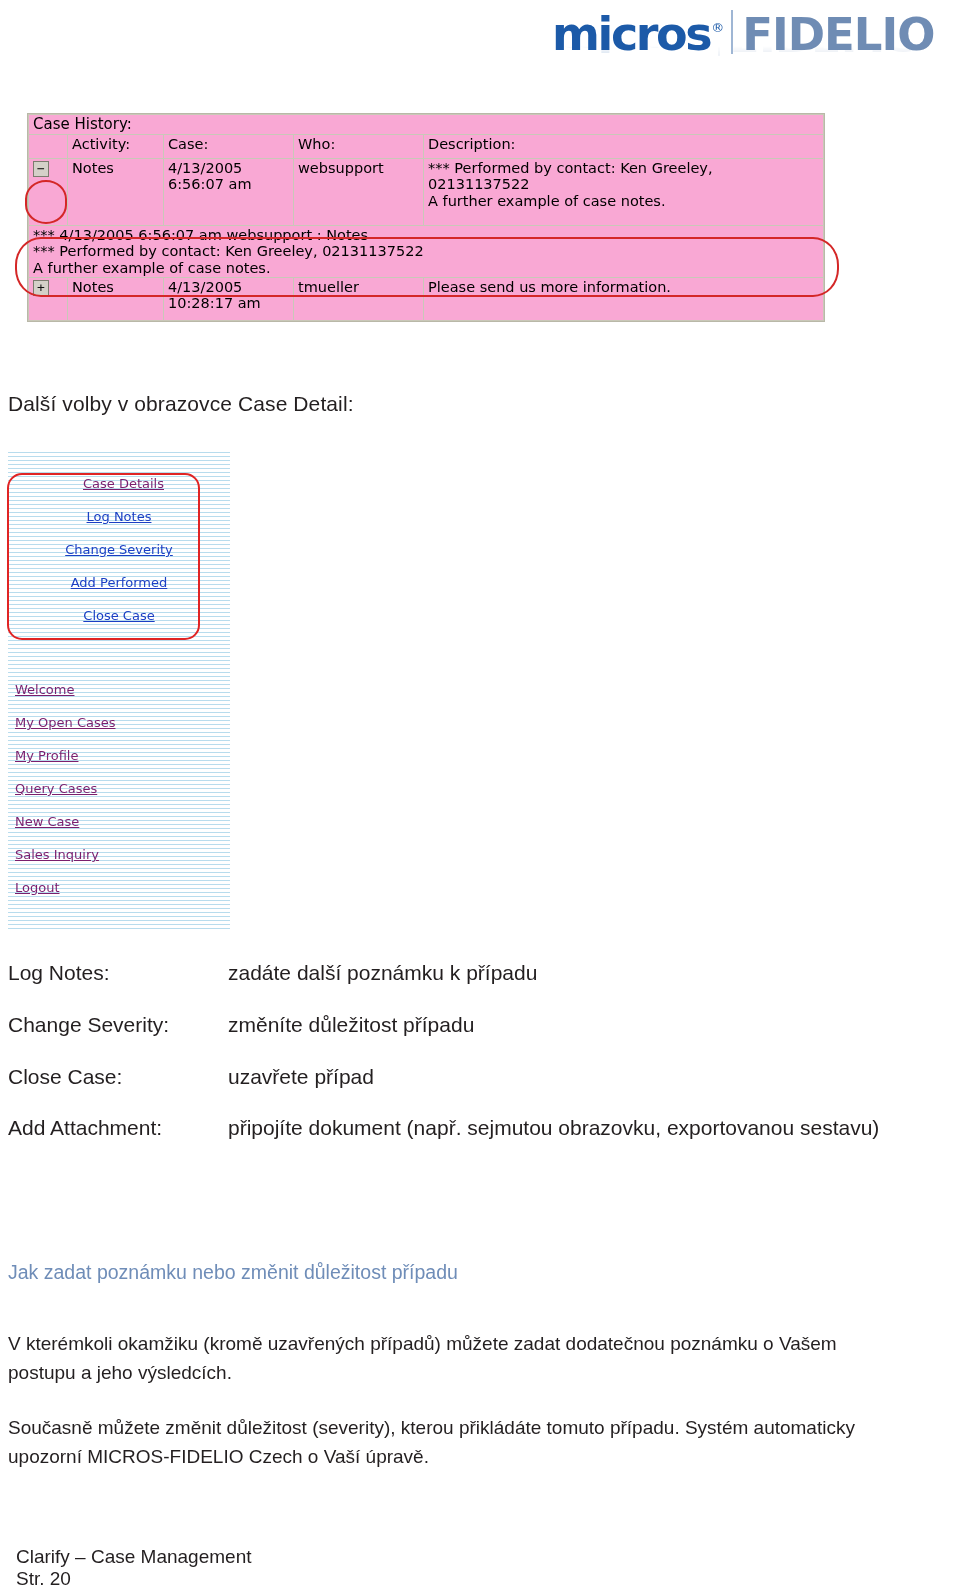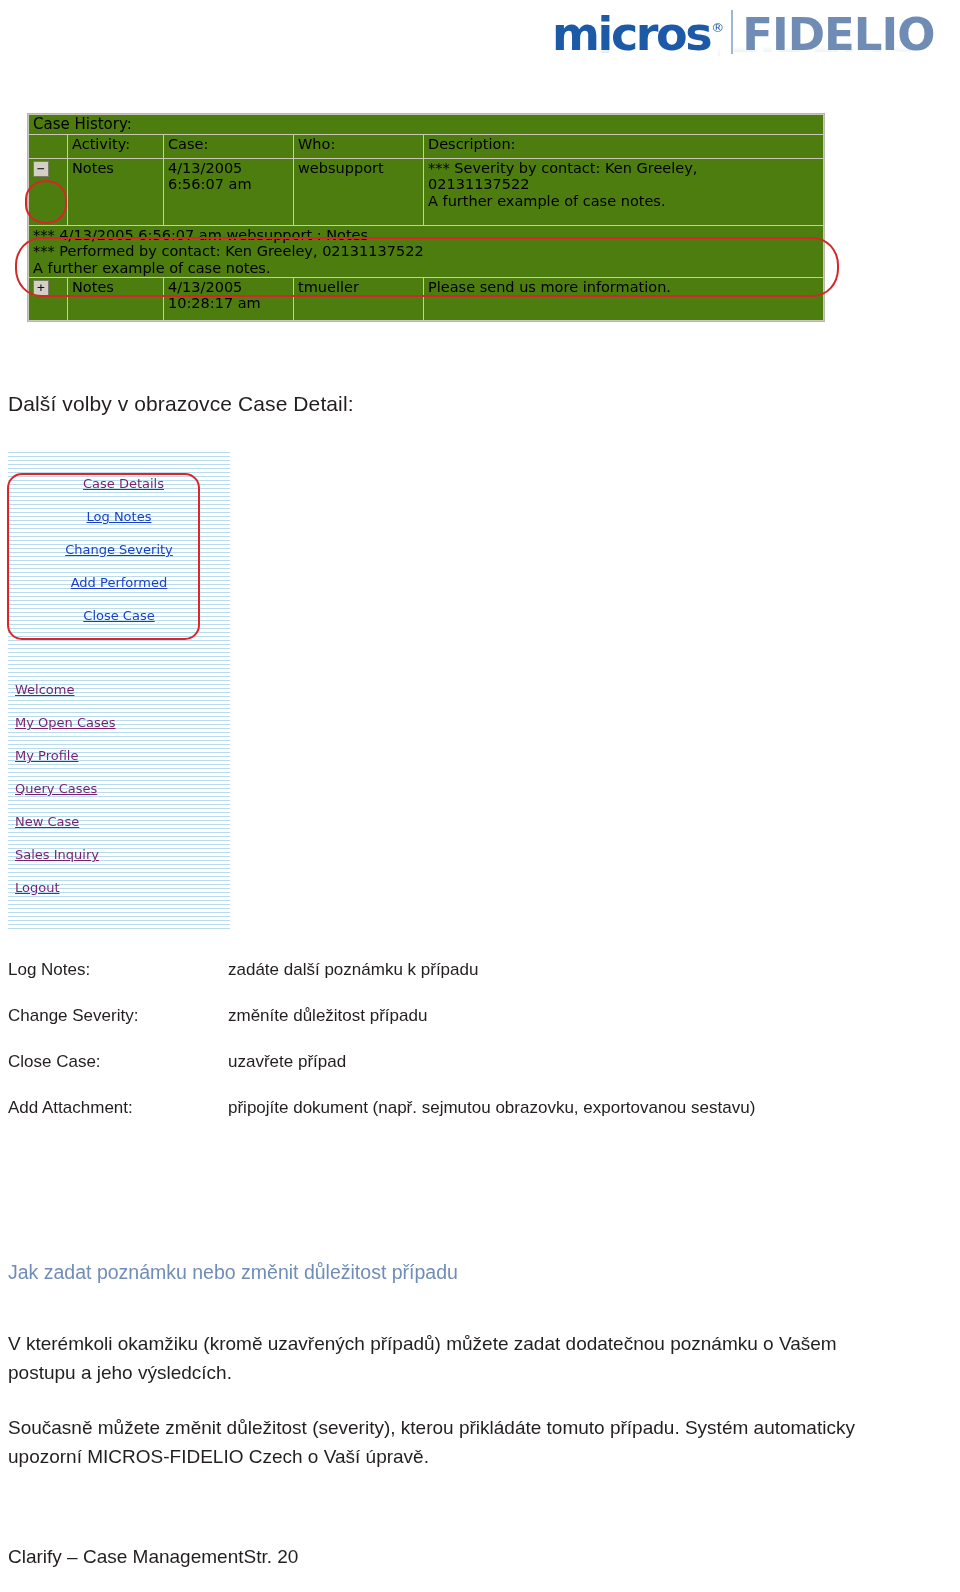--- a/index.html
+++ b/index.html
@@ -73,21 +73,21 @@
     mask-image: linear-gradient(to bottom, rgba(0,0,0,1), rgba(0,0,0,0));
   }
 
   
   #case-history {
     position: absolute;
     left: 27px;
     top: 113px;
     width: 796px;
     border: 1px solid #b9b8a8;
-    background: #4d7c0f;
+    background: #f9a8d4;
     font-family: "DejaVu Sans", sans-serif;
     font-size: 14.5px;
     color: #000;
   }
   #case-history table {
     border-collapse: collapse;
     width: 100%;
     table-layout: fixed;
   }
   #case-history td, #case-history th {
@@ -201,21 +201,21 @@
     border-radius: 15px;
     box-sizing: border-box;
     pointer-events: none;
   }
 
   
   #definitions {
     position: absolute;
     left: 8px; top: 958px;
     width: 930px;
-    font-size: 17px;
+    font-size: 21px;
     color: #231f20;
   }
   .def-row {
     display: flex;
     margin-bottom: 22px;
     line-height: 1.42;
   }
   .def-term {
     width: 220px;
     flex: 0 0 220px;
@@ -242,27 +242,28 @@
     left: 8px; top: 1394px;
     width: 920px;
     font-size: 19px;
     line-height: 1.55;
     color: #231f20;
   }
 
   
   #footer {
     position: absolute;
-    left: 8px;
+    left: 16px;
     right: 10px;
     top: 1546px;
     display: flex;
-    justify-content: flex-start;
+    justify-content: space-between;
     font-size: 19px;
     color: #231f20;
+    flex-direction: column;
   }
 </style>
 </head>
 <body>
 
 <div id="logo-block">
   <div class="logo-row">
     <span class="logo-micros">micros</span>
       <span class="logo-reg">®</span>
     <span class="logo-divider"></span>
@@ -302,21 +303,21 @@
         <td class="exp-cell">
           <span class="exp-btn">−</span>
         </td>
         <td class="mid">Notes</td>
         <td class="mid">
           <span>4/13/2005</span><br>
           <span>6:56:07 am</span>
         </td>
         <td class="mid">websupport</td>
         <td class="desc">
-          <span>*** Severity by contact: Ken Greeley,</span><br>
+          <span>*** Performed by contact: Ken Greeley,</span><br>
           <span>02131137522</span><br>
           <span>A further example of case notes.</span>
         </td>
       </tr>
 
       <tr class="row-note">
         <td colspan="5">
           <span>*** 4/13/2005 6:56:07 am websupport : Notes</span><br>
           <span>*** Performed by contact: Ken Greeley, 02131137522</span><br>
           <span>A further example of case notes.</span>

